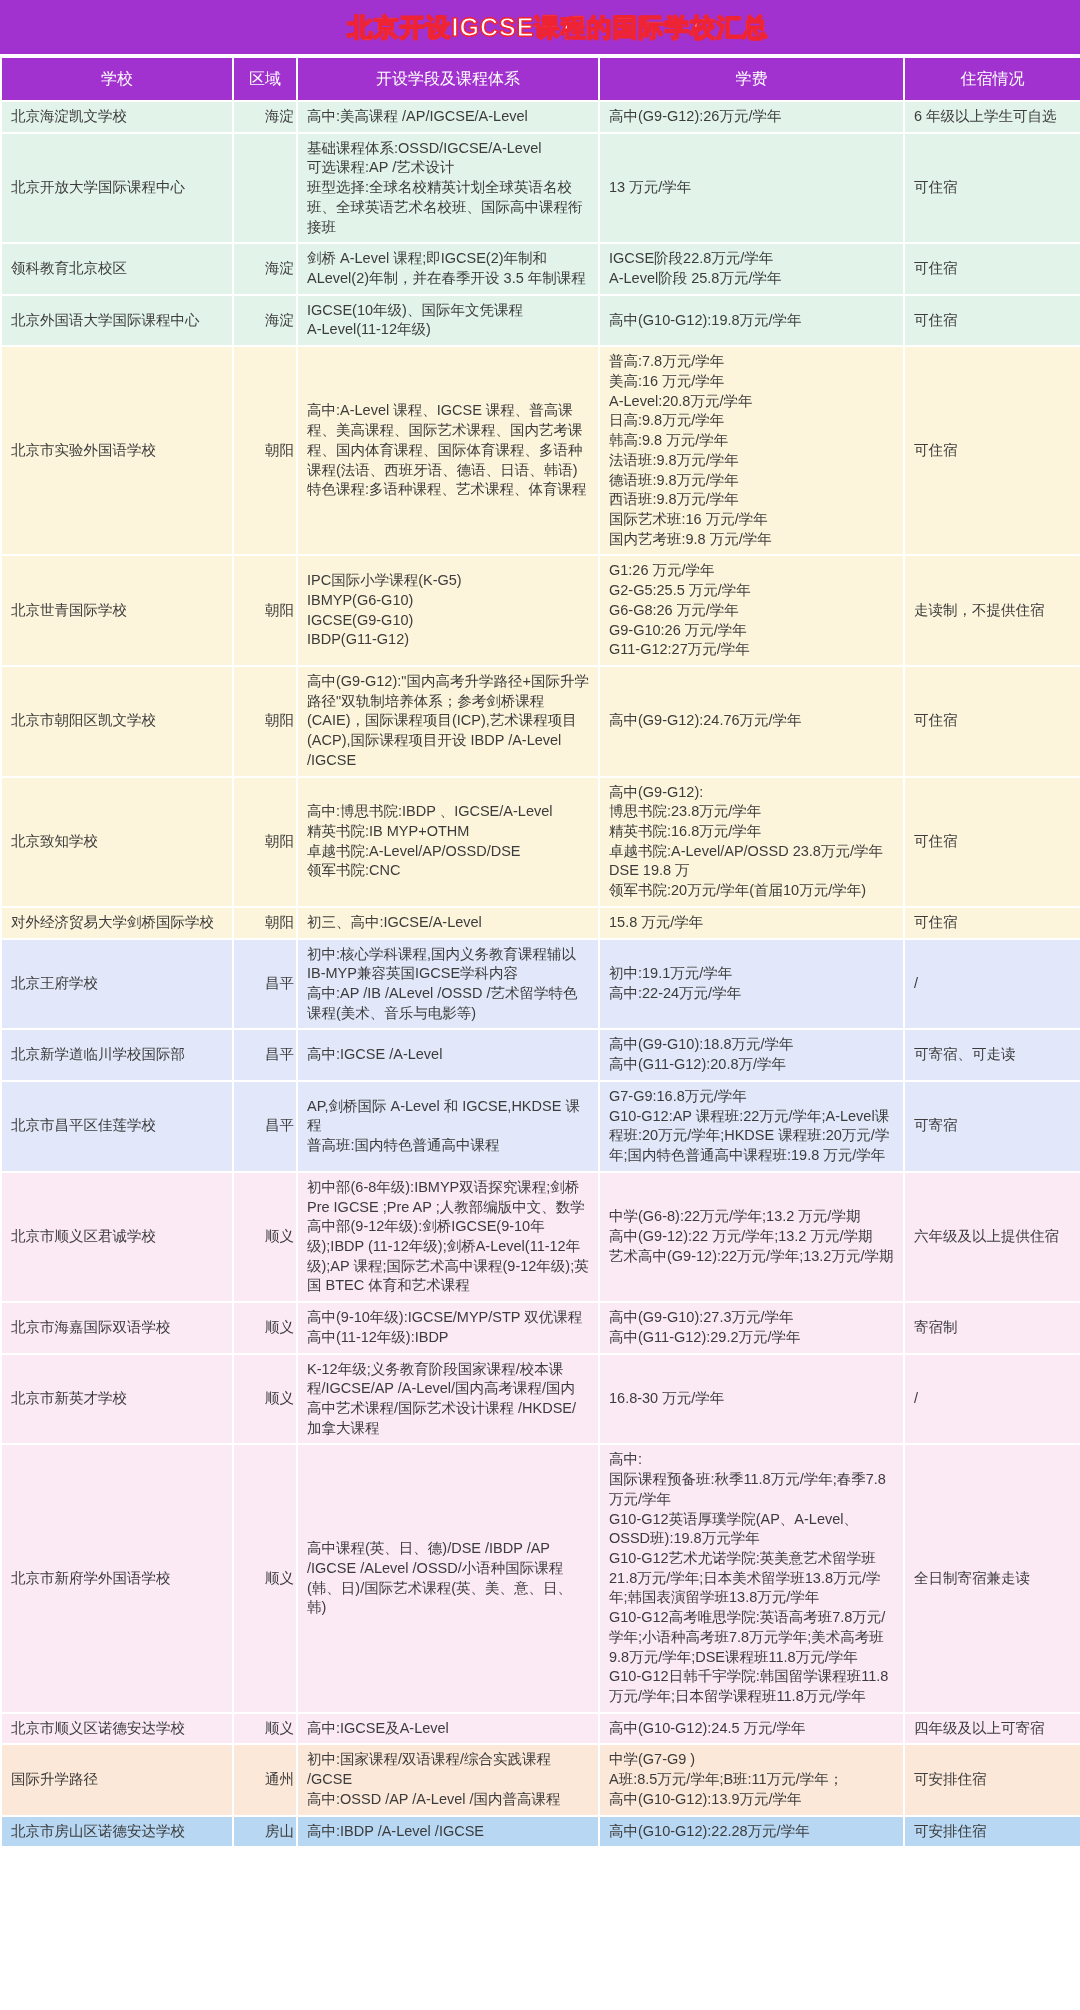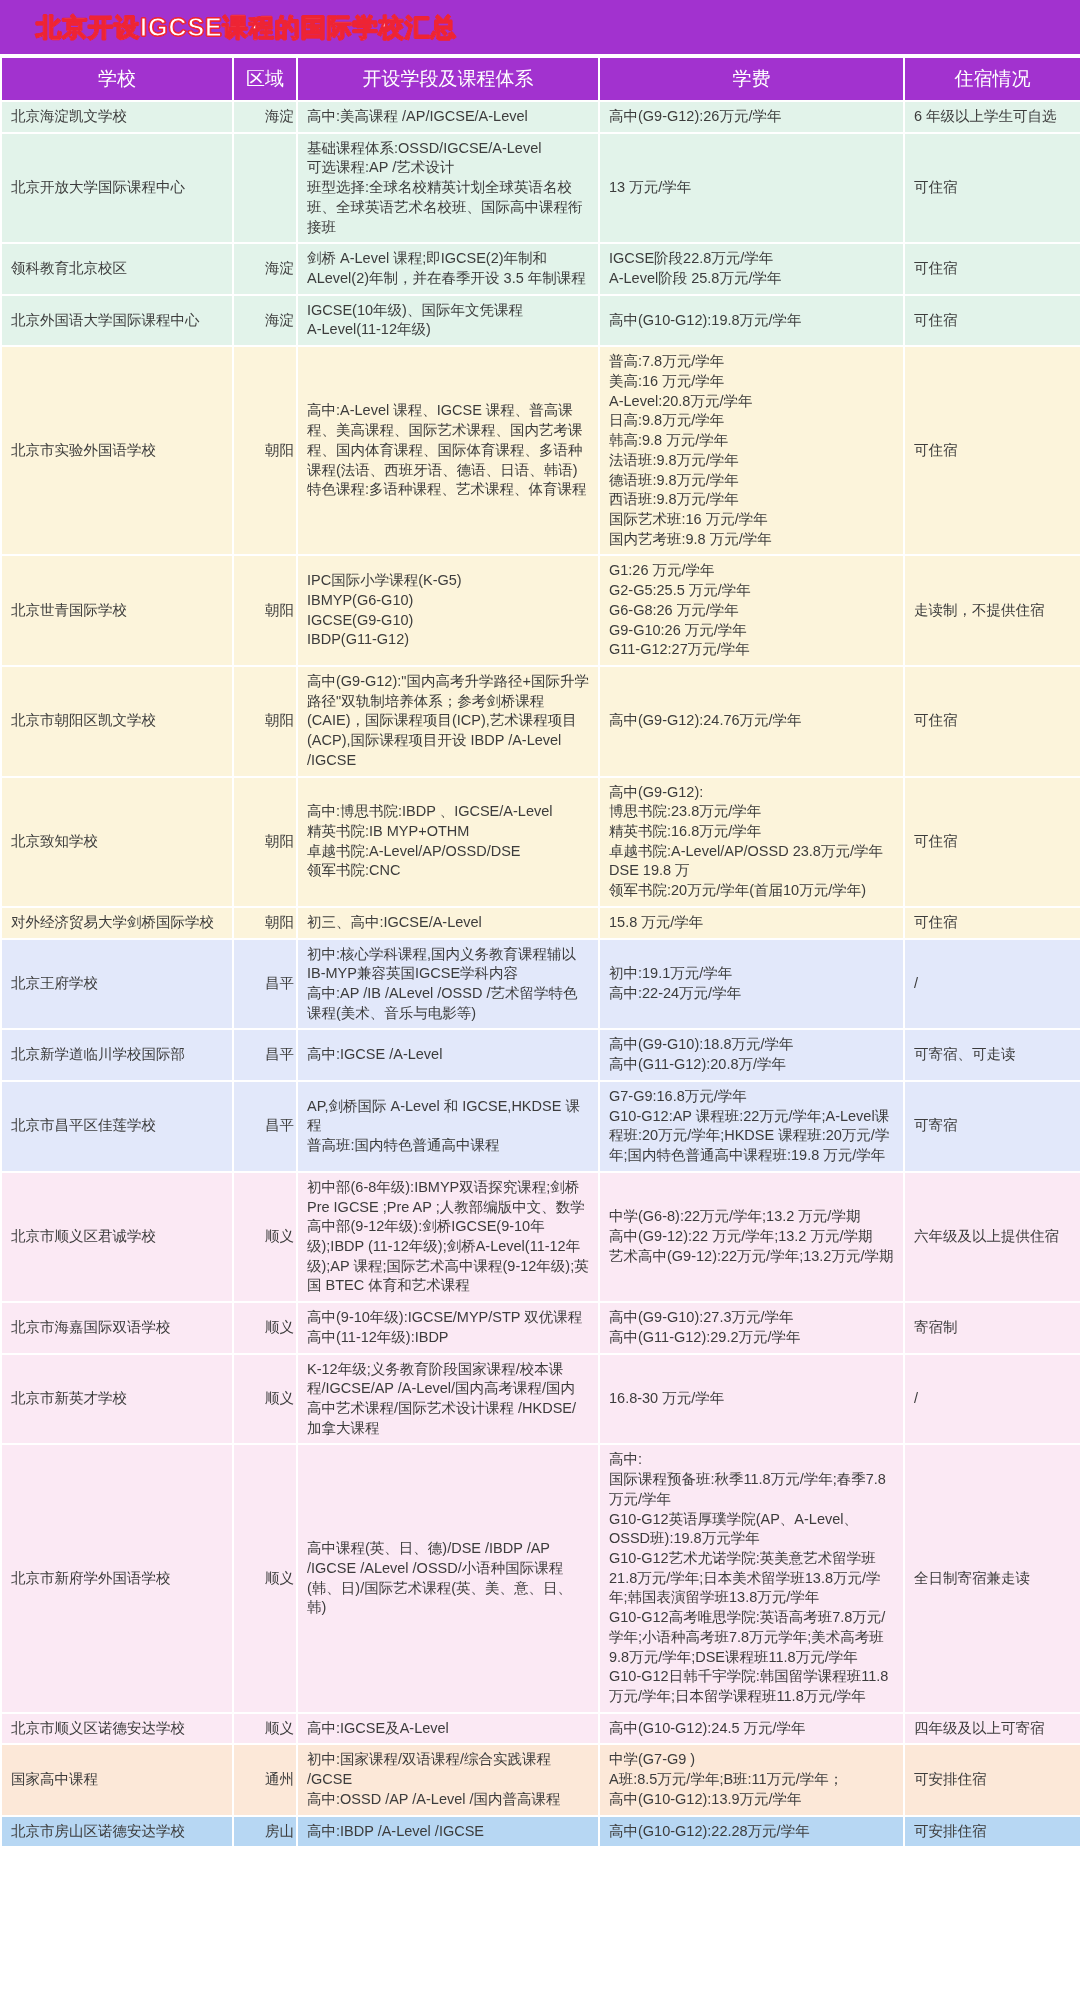--- a/index.html
+++ b/index.html
@@ -18,21 +18,21 @@
   *{box-sizing:border-box;margin:0;padding:0;}
   body{
     font-family:"Liberation Sans","DejaVu Sans",sans-serif;
     background:#ffffff;
     color:var(--text);
   }
   .page{width:1080px;background:#ffffff;}
   .title-bar{
     height:56px;
     background:var(--header_bg);
-    display:flex;align-items:center;justify-content:flex-start;
+    display:flex;align-items:center;justify-content:center;
     border-bottom:2px solid var(--grid);
     padding-left:36px;
   }
   .title-bar .title-text{
     font-size:25px;font-weight:bold;letter-spacing:1px;
     color:var(--title_text);
     -webkit-text-stroke:1.2px var(--title_stroke);
     text-shadow:1px 0 0 var(--title_stroke),-1px 0 0 var(--title_stroke),
                 0 1px 0 var(--title_stroke),0 -1px 0 var(--title_stroke);
   }
@@ -43,21 +43,21 @@
   }
   col.c1{width:232px;}
   col.c2{width:64px;}
   col.c3{width:302px;}
   col.c4{width:305px;}
   col.c5{width:177px;}
   th{
     background:var(--header_bg);
     color:#ffffff;
     font-weight:normal;
-    font-size:19px;
+    font-size:16px;
     height:44px;
     text-align:center;
     border:2px solid var(--grid);
   }
   td{
     border:2px solid var(--grid);
     font-size:14.5px;
     line-height:1.36;
     padding:5px 9px;
     vertical-align:middle;
@@ -255,21 +255,21 @@
     <td class="c-boarding">全日制寄宿兼走读</td>
   </tr>
         <tr class="band-shunyi">
     <td class="c-school">北京市顺义区诺德安达学校</td>
     <td class="c-region">顺义</td>
     <td class="c-programs">高中:IGCSE及A-Level</td>
     <td class="c-tuition">高中(G10-G12):24.5 万元/学年</td>
     <td class="c-boarding">四年级及以上可寄宿</td>
   </tr>
         <tr class="band-tongzhou">
-    <td class="c-school">国家高中课程</td>
+    <td class="c-school">国际升学路径</td>
     <td class="c-region">通州</td>
     <td class="c-programs">初中:国家课程/双语课程/综合实践课程 /GCSE
 高中:OSSD /AP /A-Level /国内普高课程</td>
     <td class="c-tuition">中学(G7-G9 )
 A班:8.5万元/学年;B班:11万元/学年；
 高中(G10-G12):13.9万元/学年</td>
     <td class="c-boarding">可安排住宿</td>
   </tr>
         <tr class="band-fangshan">
     <td class="c-school">北京市房山区诺德安达学校</td>

